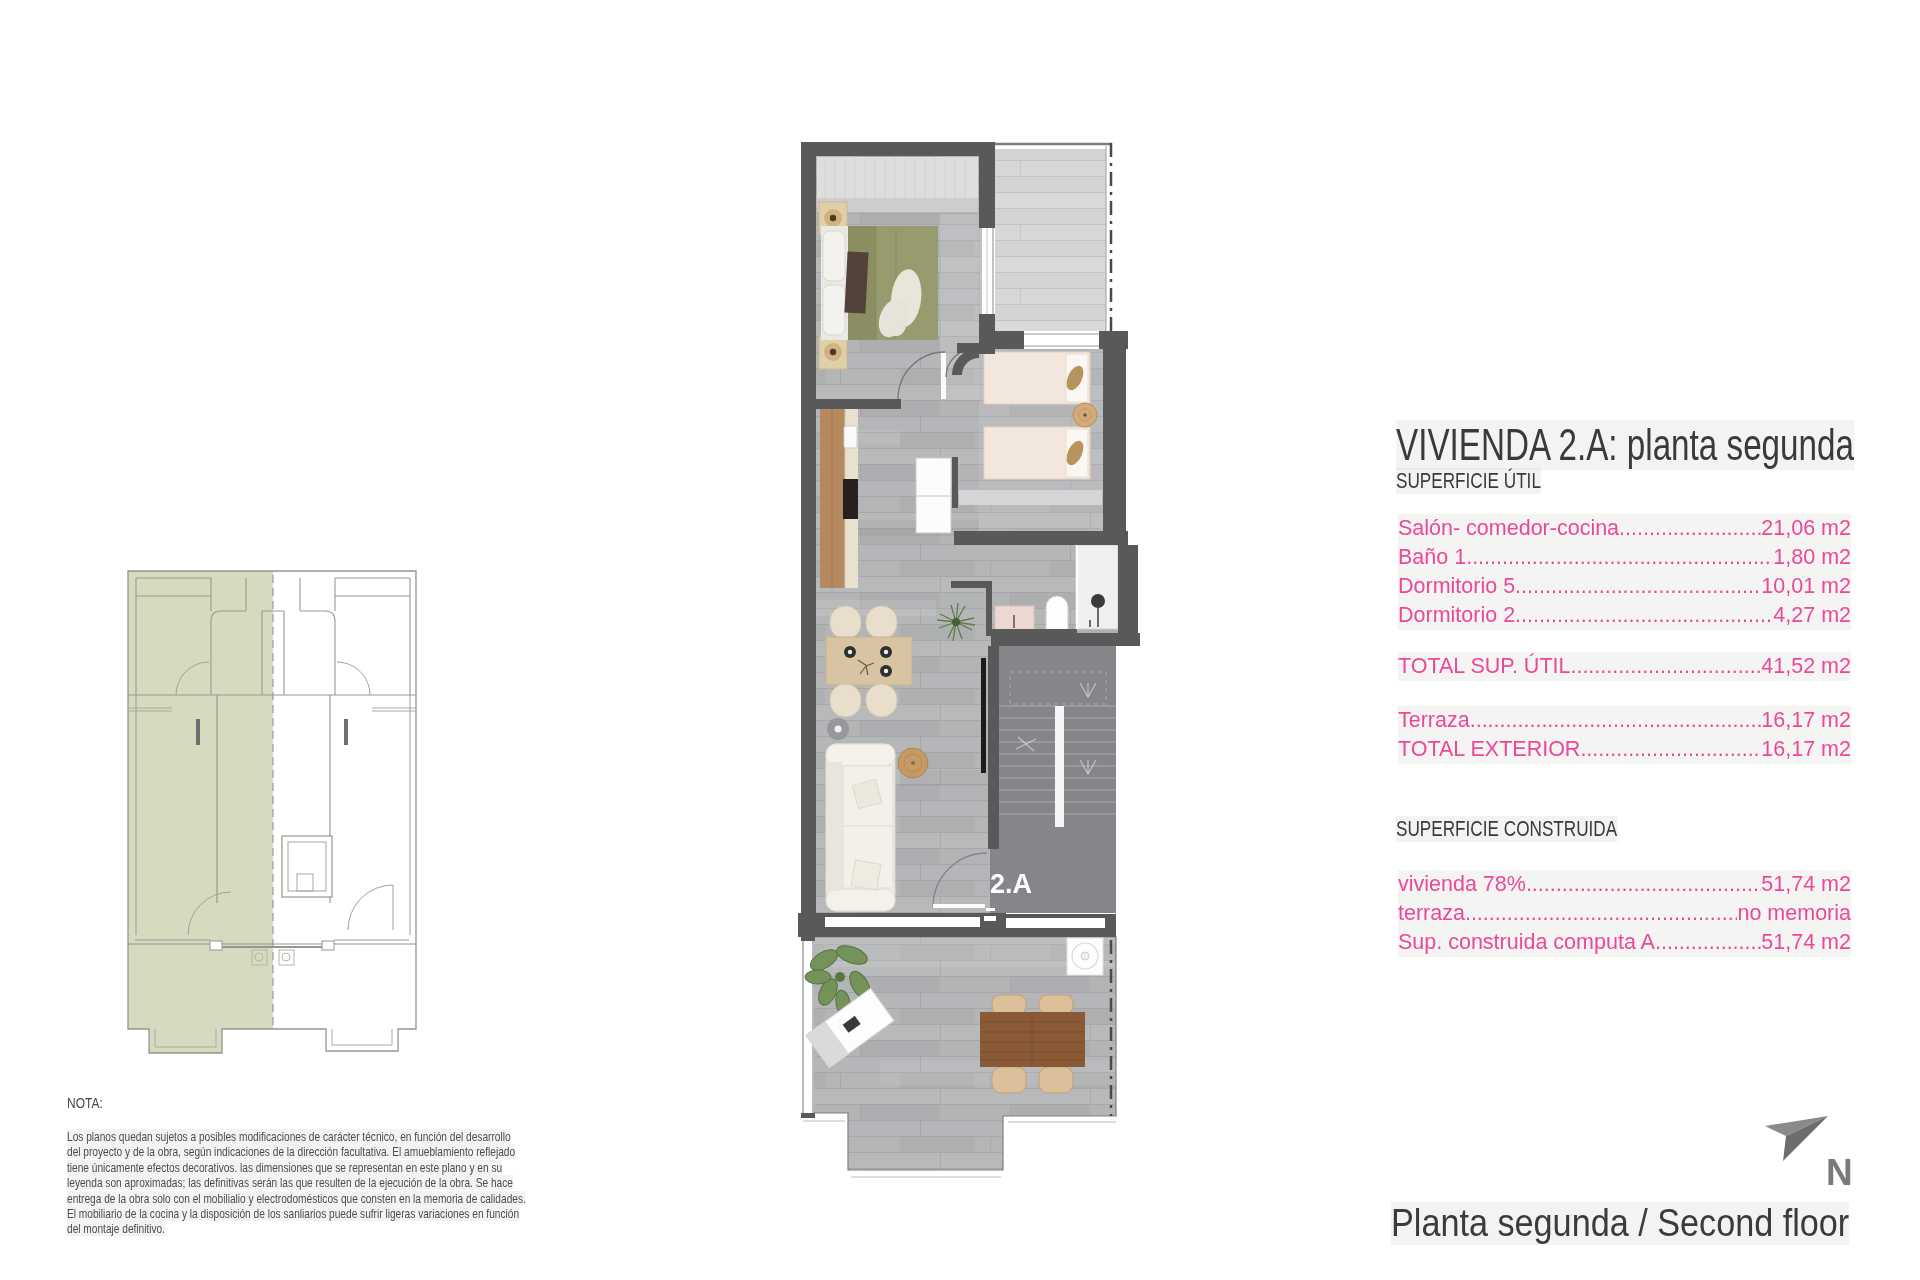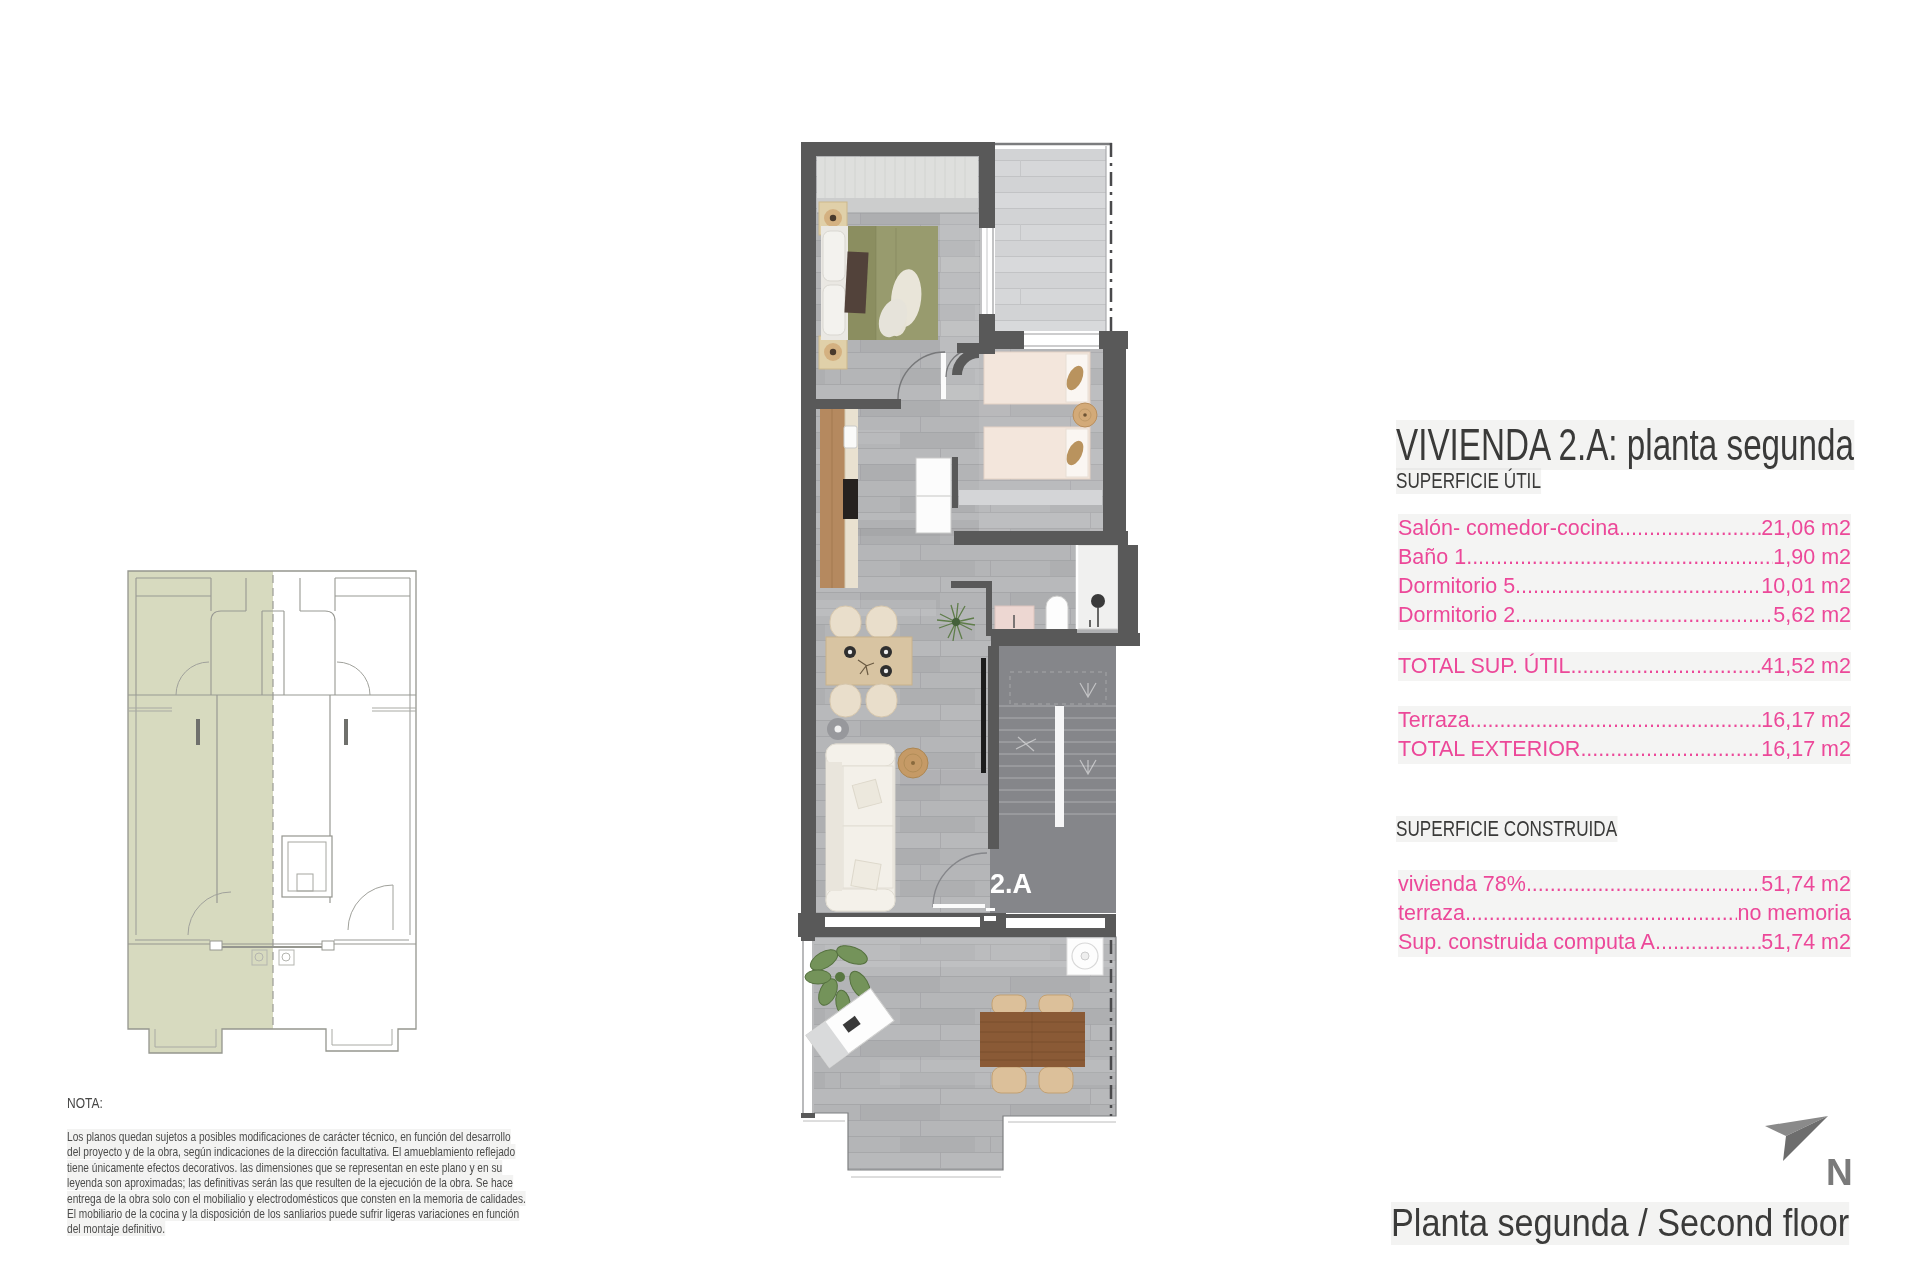--- a/index.html
+++ b/index.html
@@ -306,31 +306,31 @@
 <div id="sub" class="txt">SUPERFICIE ÚTIL</div>
 <div id="t1" class="tbl">
  <div class="r">
       <span>Salón- comedor-cocina</span>
       <span class="d">.......................................................................</span>
       <span class="v">21,06 m2</span>
     </div>
  <div class="r">
       <span>Baño 1</span>
       <span class="d">.......................................................................</span>
-      <span class="v">1,90 m2</span>
+      <span class="v">1,80 m2</span>
     </div>
  <div class="r">
       <span>Dormitorio 5</span>
       <span class="d">.......................................................................</span>
       <span class="v">10,01 m2</span>
     </div>
  <div class="r">
       <span>Dormitorio 2</span>
       <span class="d">.......................................................................</span>
-      <span class="v">5,62 m2</span>
+      <span class="v">4,27 m2</span>
     </div>
  <div class="gap22"></div>
  <div class="r">
       <span>TOTAL SUP. ÚTIL</span>
       <span class="d">.......................................................................</span>
       <span class="v">41,52 m2</span>
     </div>
  <div class="gap25"></div>
  <div class="r">
       <span>Terraza</span>

